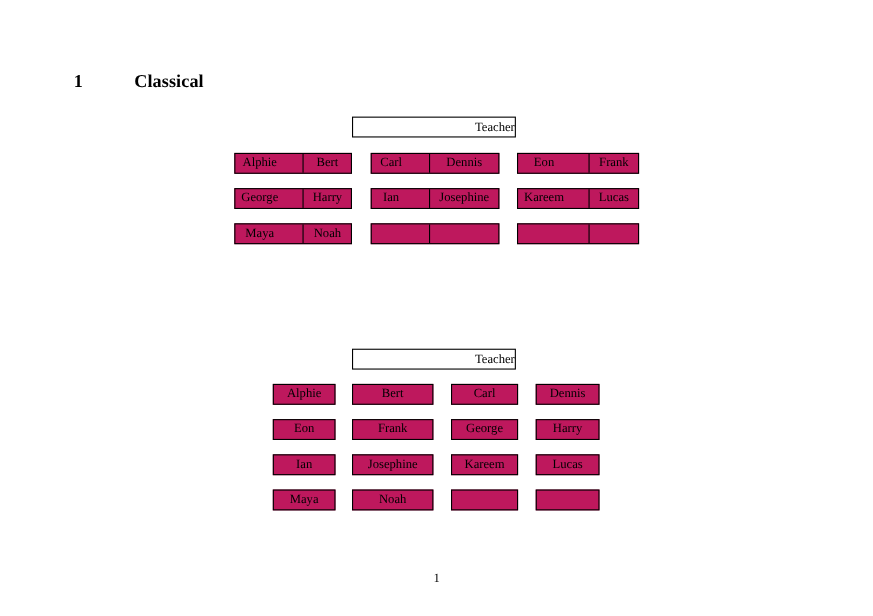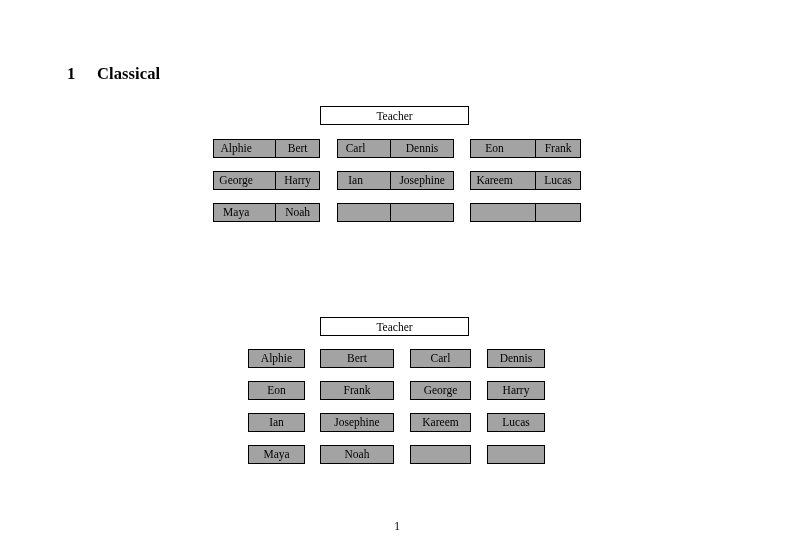--- a/index.html
+++ b/index.html
@@ -33,33 +33,34 @@
     letter-spacing: 0.1px;
     white-space: nowrap;
     line-height: 1;
   }
   .section-heading .sec-num {
     display: inline-block;
     width: 30px;
   }
   .section-heading .sec-title {
     display: inline-block;
+    margin-left: 25px;
   }
 
   #heading-classical   { left: 67px;  top: 66px; }
   #heading-distributed { left: 67px;  top: 277px; }
 
   
   .boxgroup {
     position: absolute;
     box-sizing: border-box;
     border: 1px solid #000000;
     height: 19px;
     display: flex;
-    background: #a3a3a3;
+    background: #be185d;
     gap: 17px;
   }
   .boxcell {
     box-sizing: border-box;
     display: flex;
     align-items: center;
     justify-content: center;
     font-size: 11.5px;
     line-height: 1;
     white-space: nowrap;
@@ -73,21 +74,21 @@
   
   .teacher-bar {
     position: absolute;
     box-sizing: border-box;
     border: 1px solid #000000;
     left: 320px;
     width: 149px;
     height: 19px;
     display: flex;
     align-items: center;
-    justify-content: center;
+    justify-content: flex-end;
     font-size: 11.5px;
     background: #ffffff;
   }
   #teacher-classical   { top: 106px; }
   #teacher-distributed { top: 317px; }
 
   
   
   .cl-g1 { left: 213px; width: 107px; }
   .cl-g2 { left: 337px; width: 117px; }

